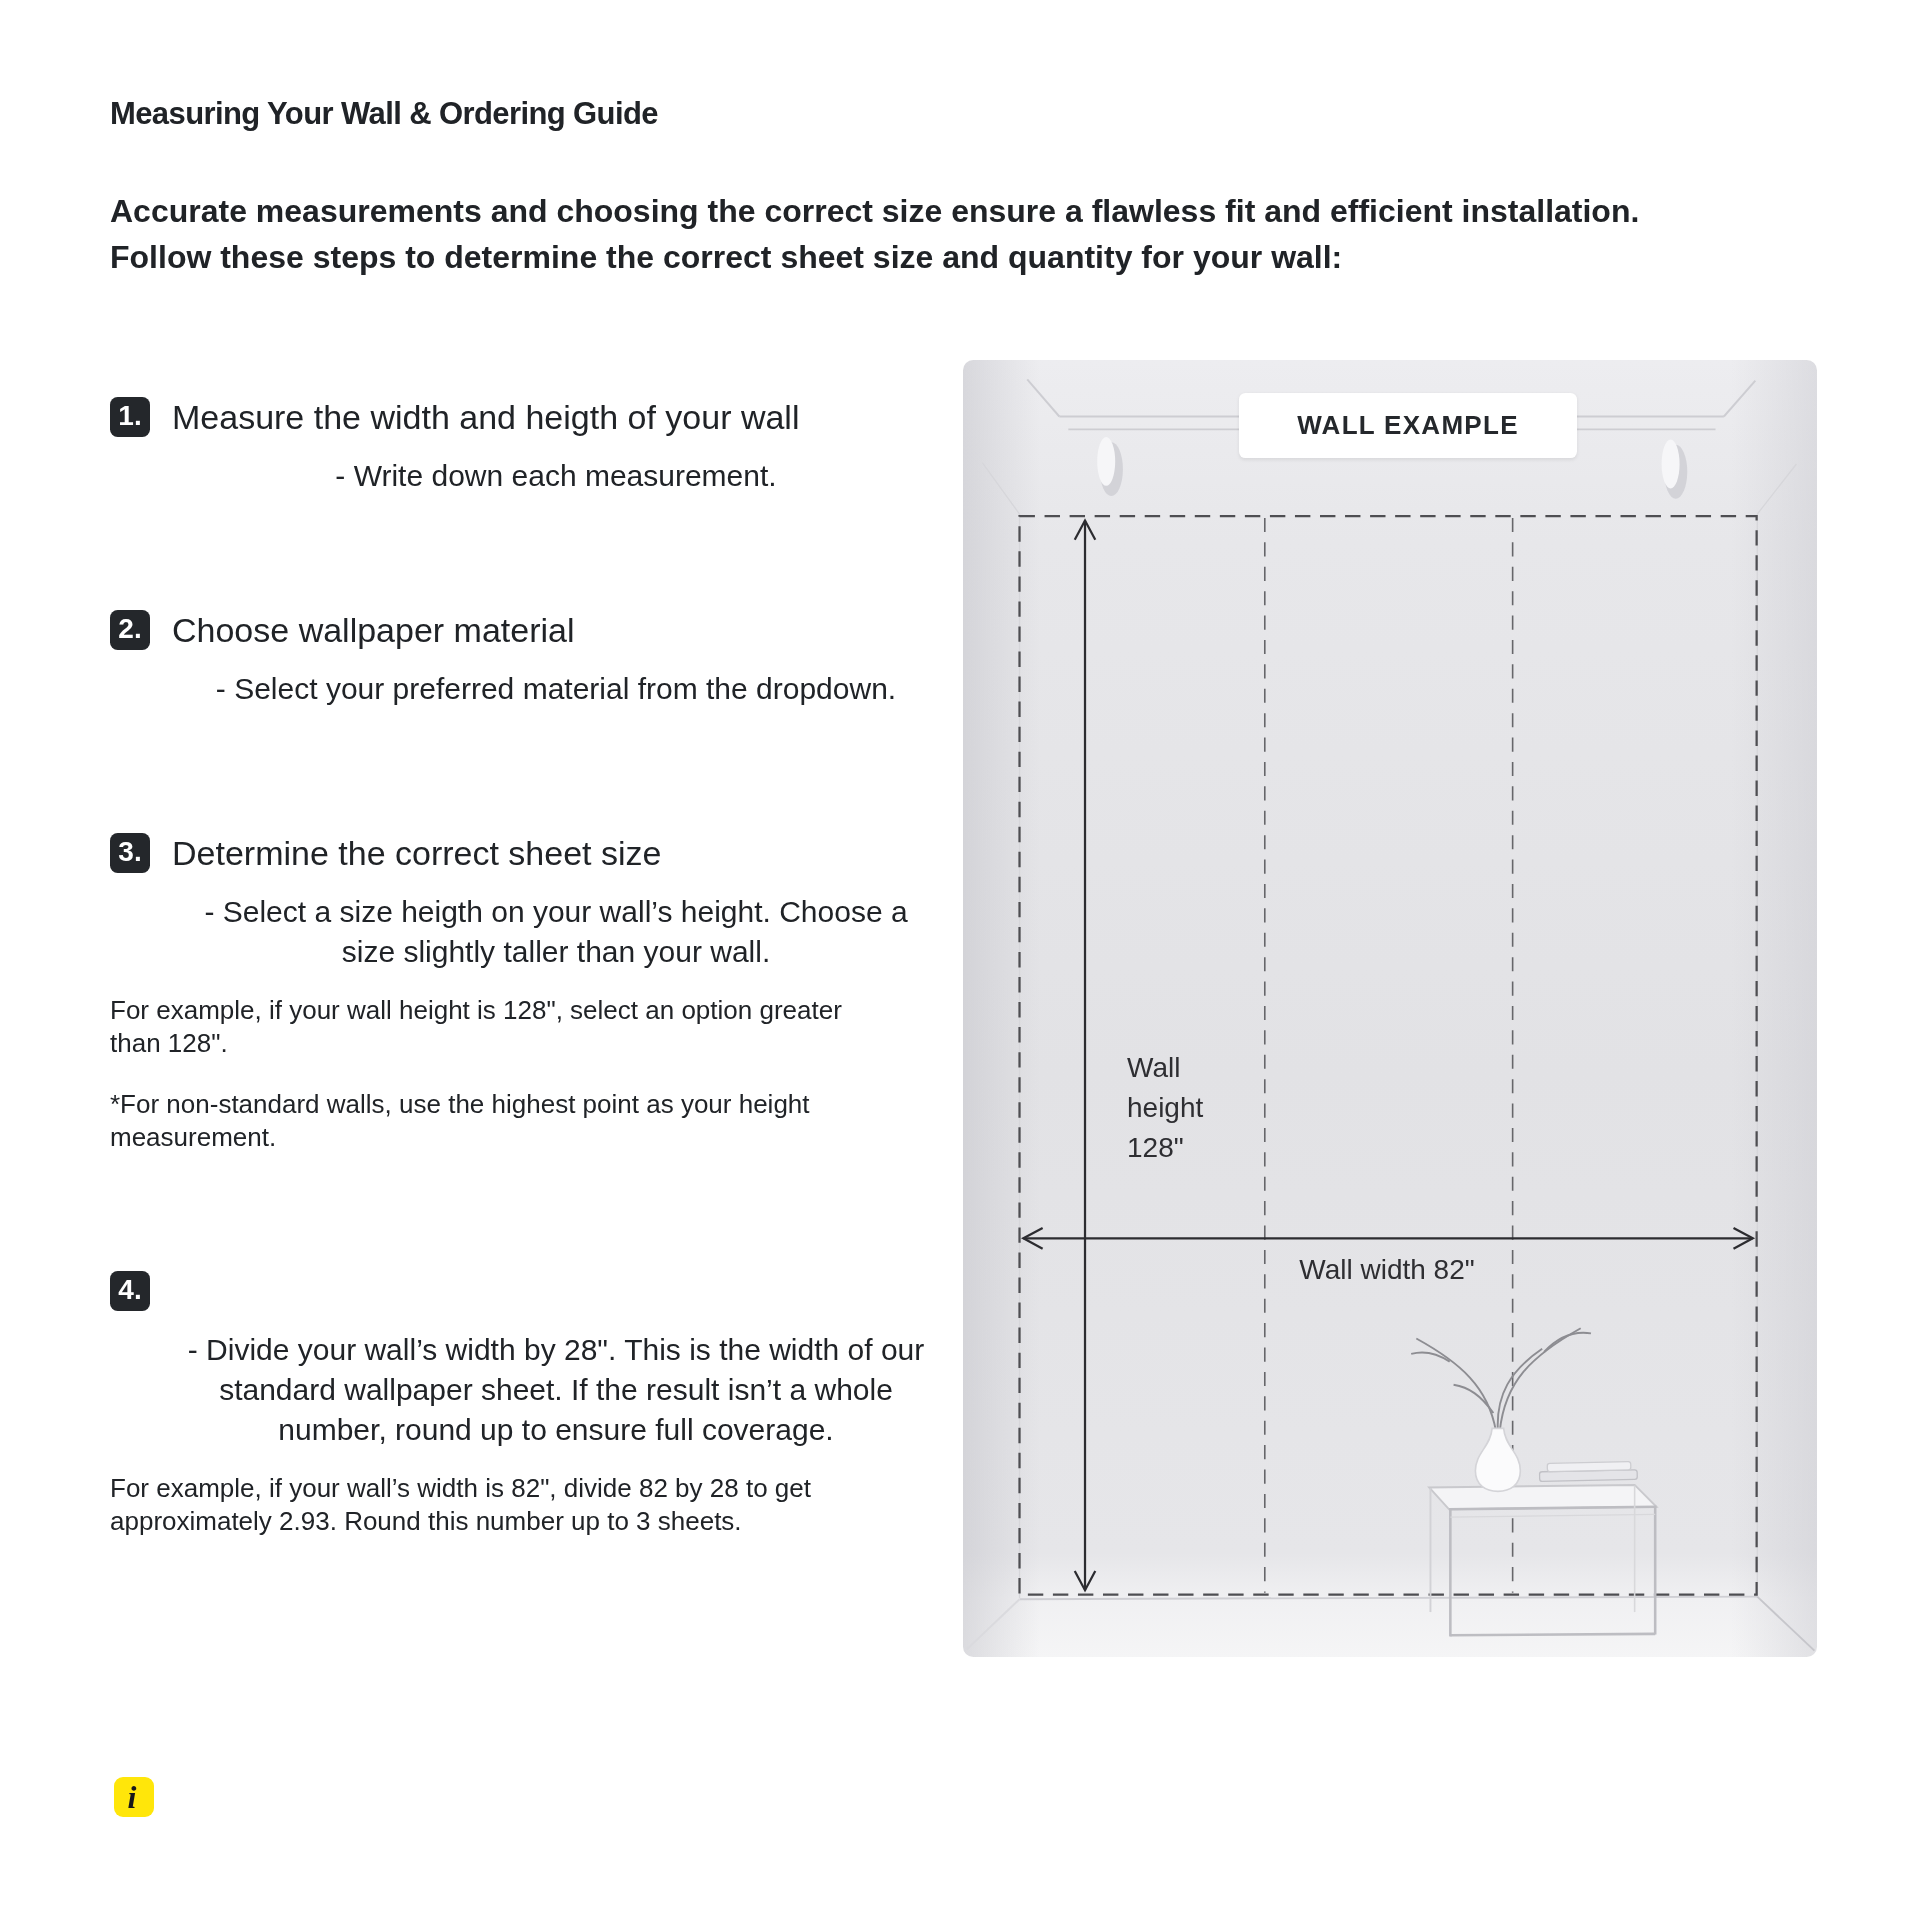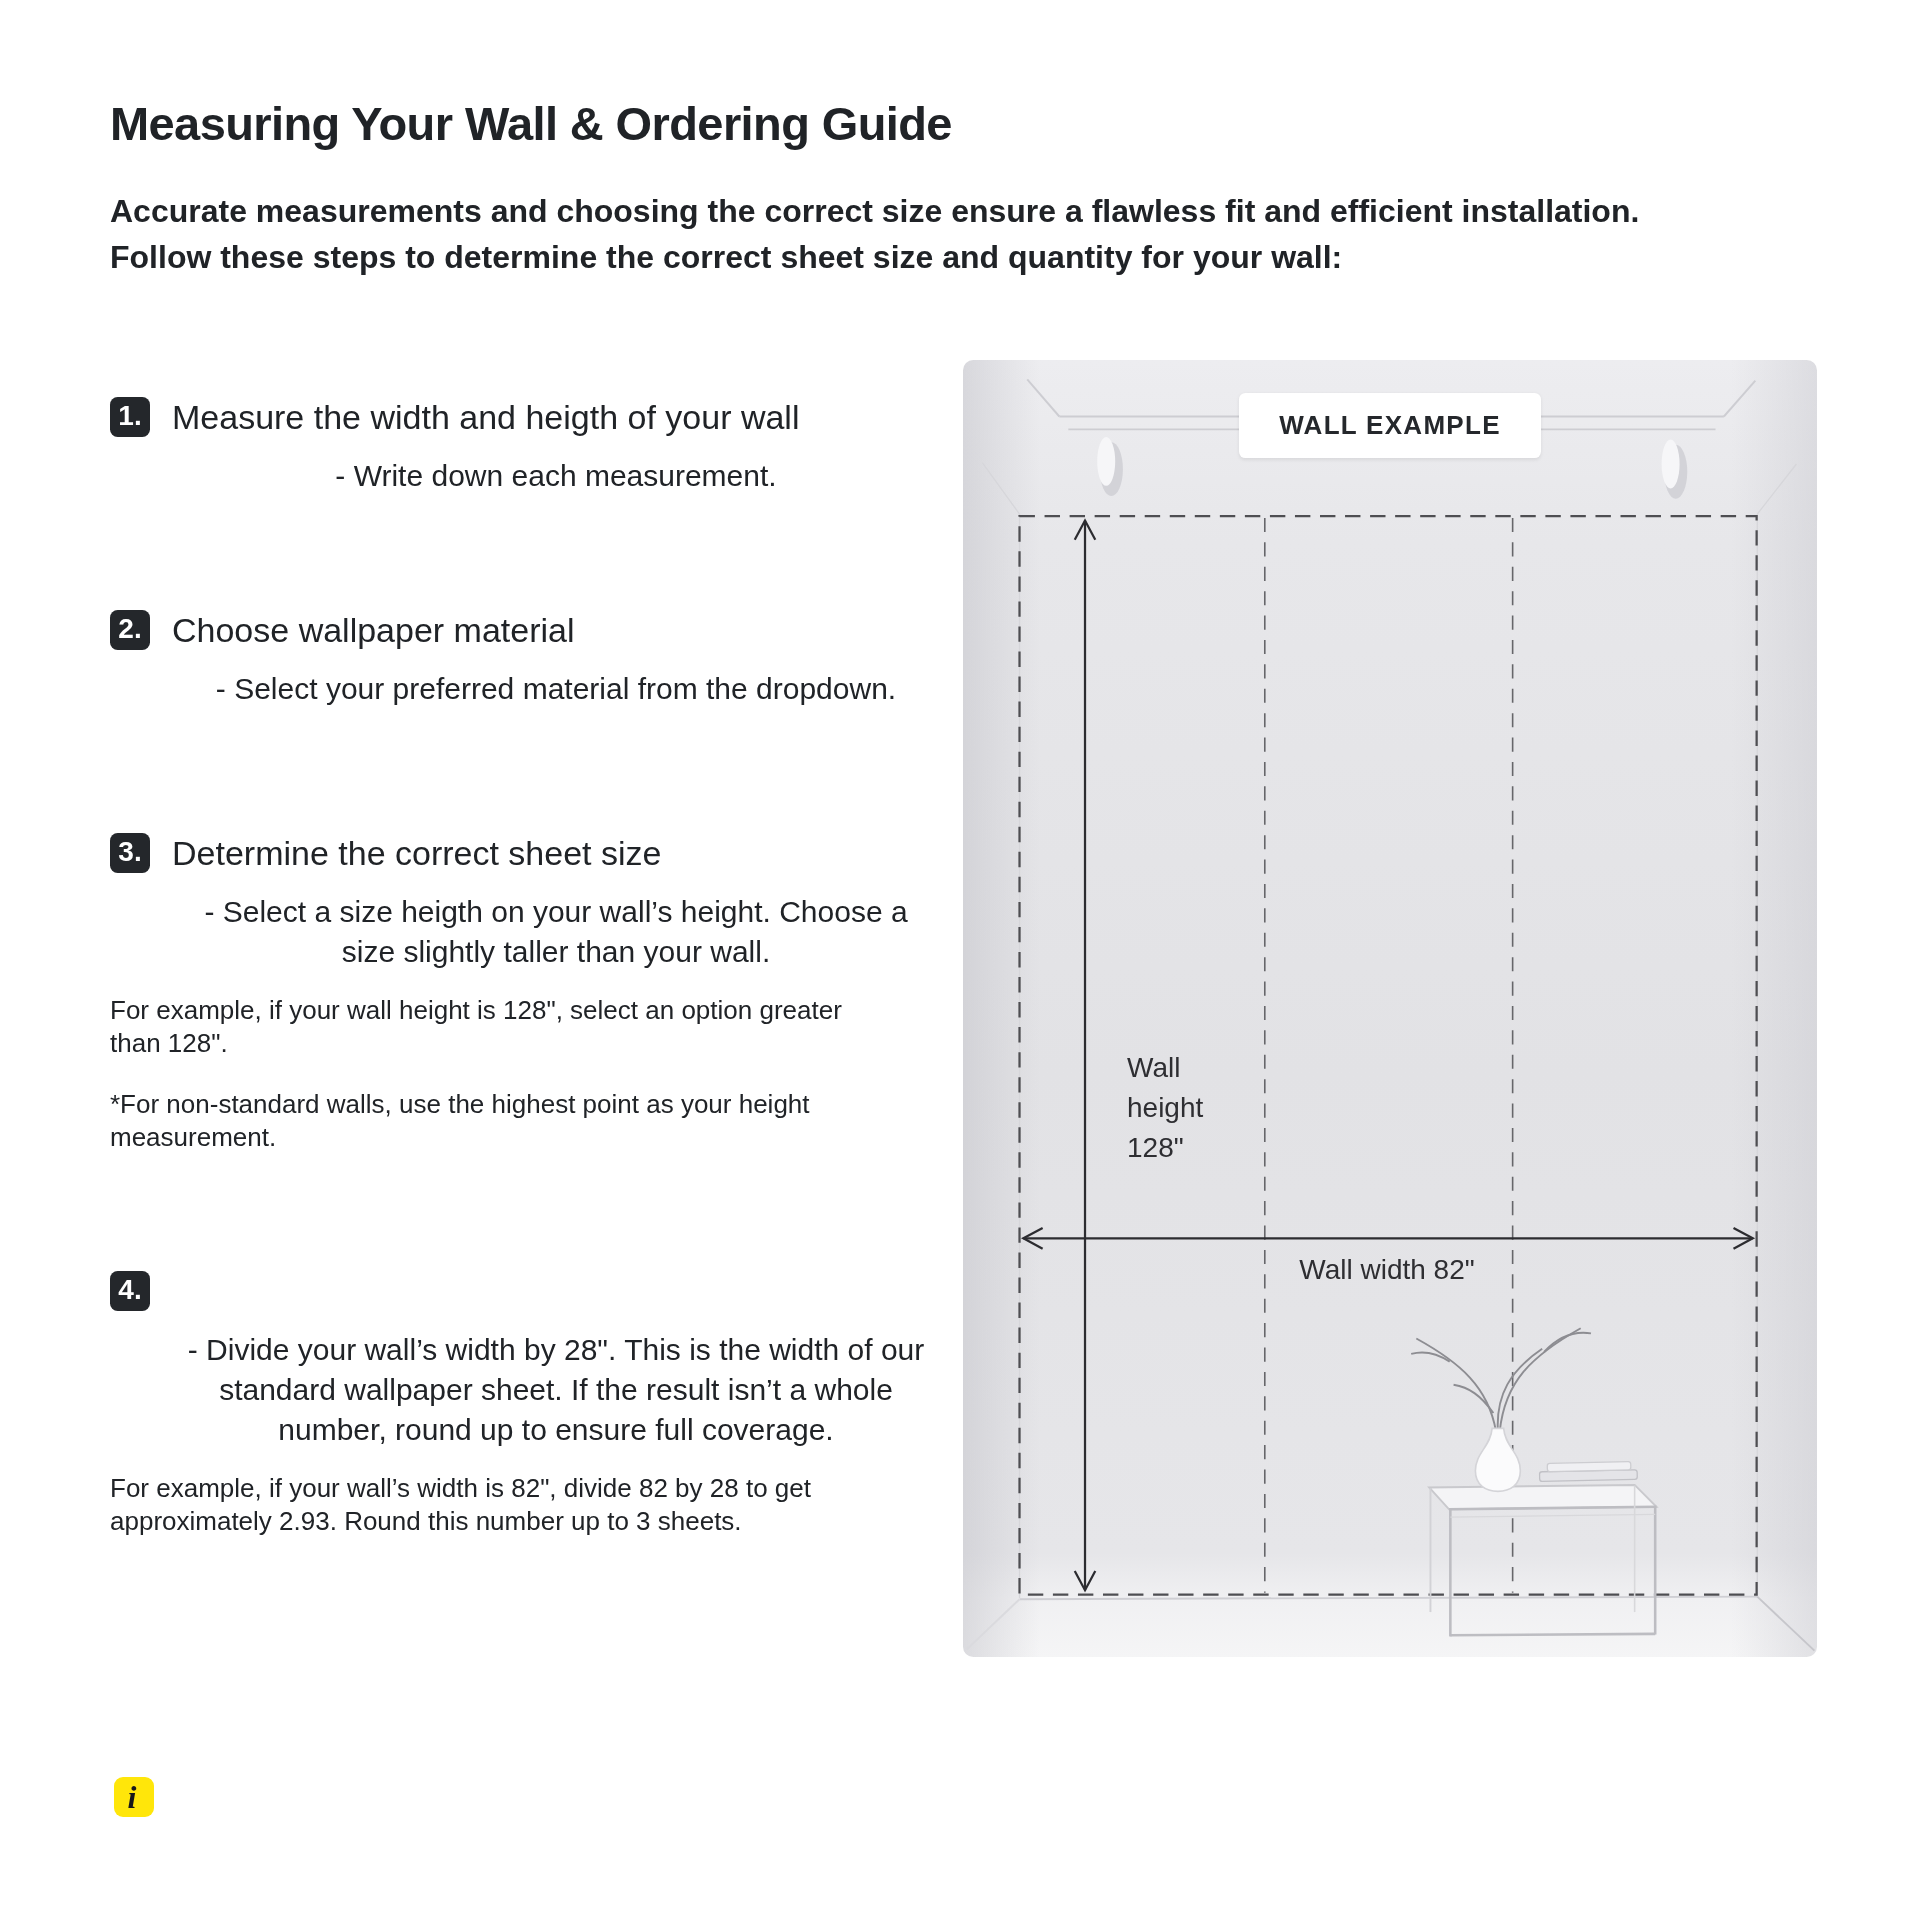--- a/index.html
+++ b/index.html
@@ -20,21 +20,21 @@
     position: relative;
     width: 1926px;
     height: 1926px;
     background: #ffffff;
     overflow: hidden;
   }
   .page-title {
     position: absolute;
     left: 110px;
     top: 96px;
-    font-size: 47px;
+    font-size: 31px;
     font-weight: 700;
     letter-spacing: -0.6px;
     color: var(--text);
   }
   .intro {
     position: absolute;
     left: 110px;
     top: 188px;
     width: 1772px;
     font-size: 32px;
@@ -114,21 +114,21 @@
   .scene {
     position: absolute;
     inset: 0;
     width: 100%;
     height: 100%;
   }
   .wall-label {
     position: absolute;
     left: 276px;
     top: 33px;
-    width: 302px;
+    width: 338px;
     height: 65px;
     background: #ffffff;
     border-radius: 6.4px;
     box-shadow: 0 1.3px 3.9px rgba(0,0,0,0.08);
     display: flex;
     align-items: center;
     justify-content: center;
     font-size: 26px;
     font-weight: 700;
     letter-spacing: 1.3px;

